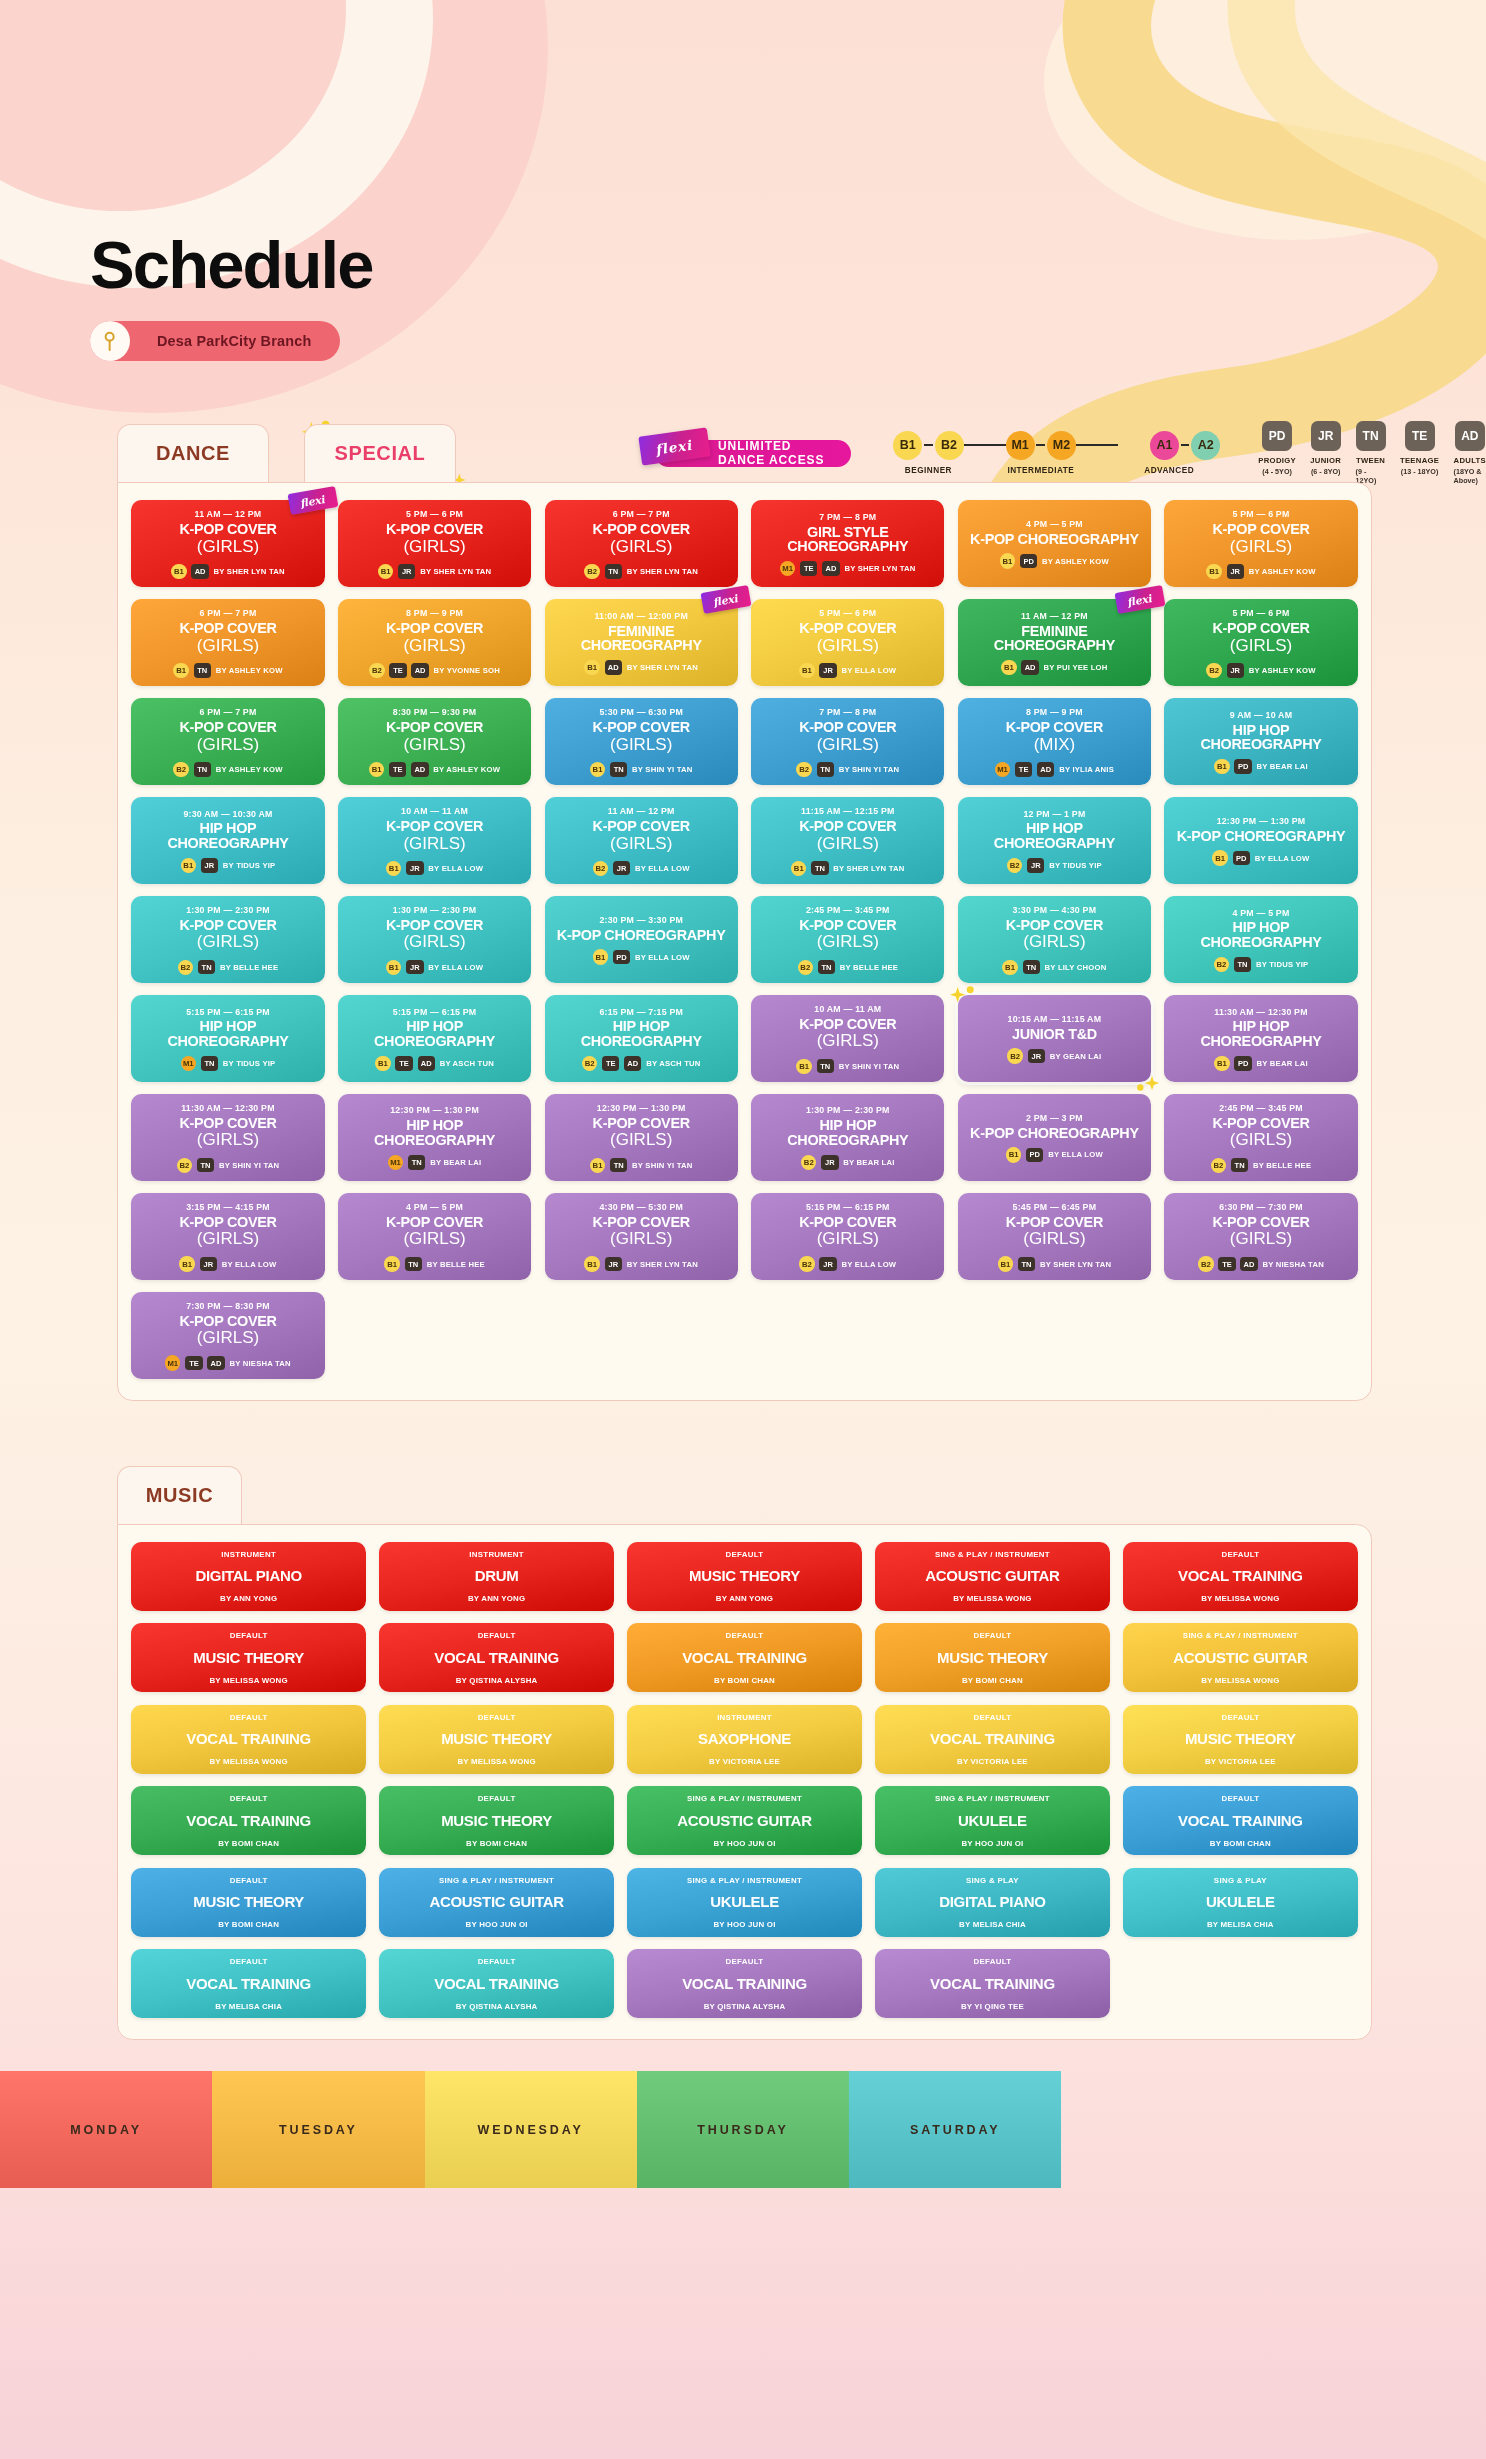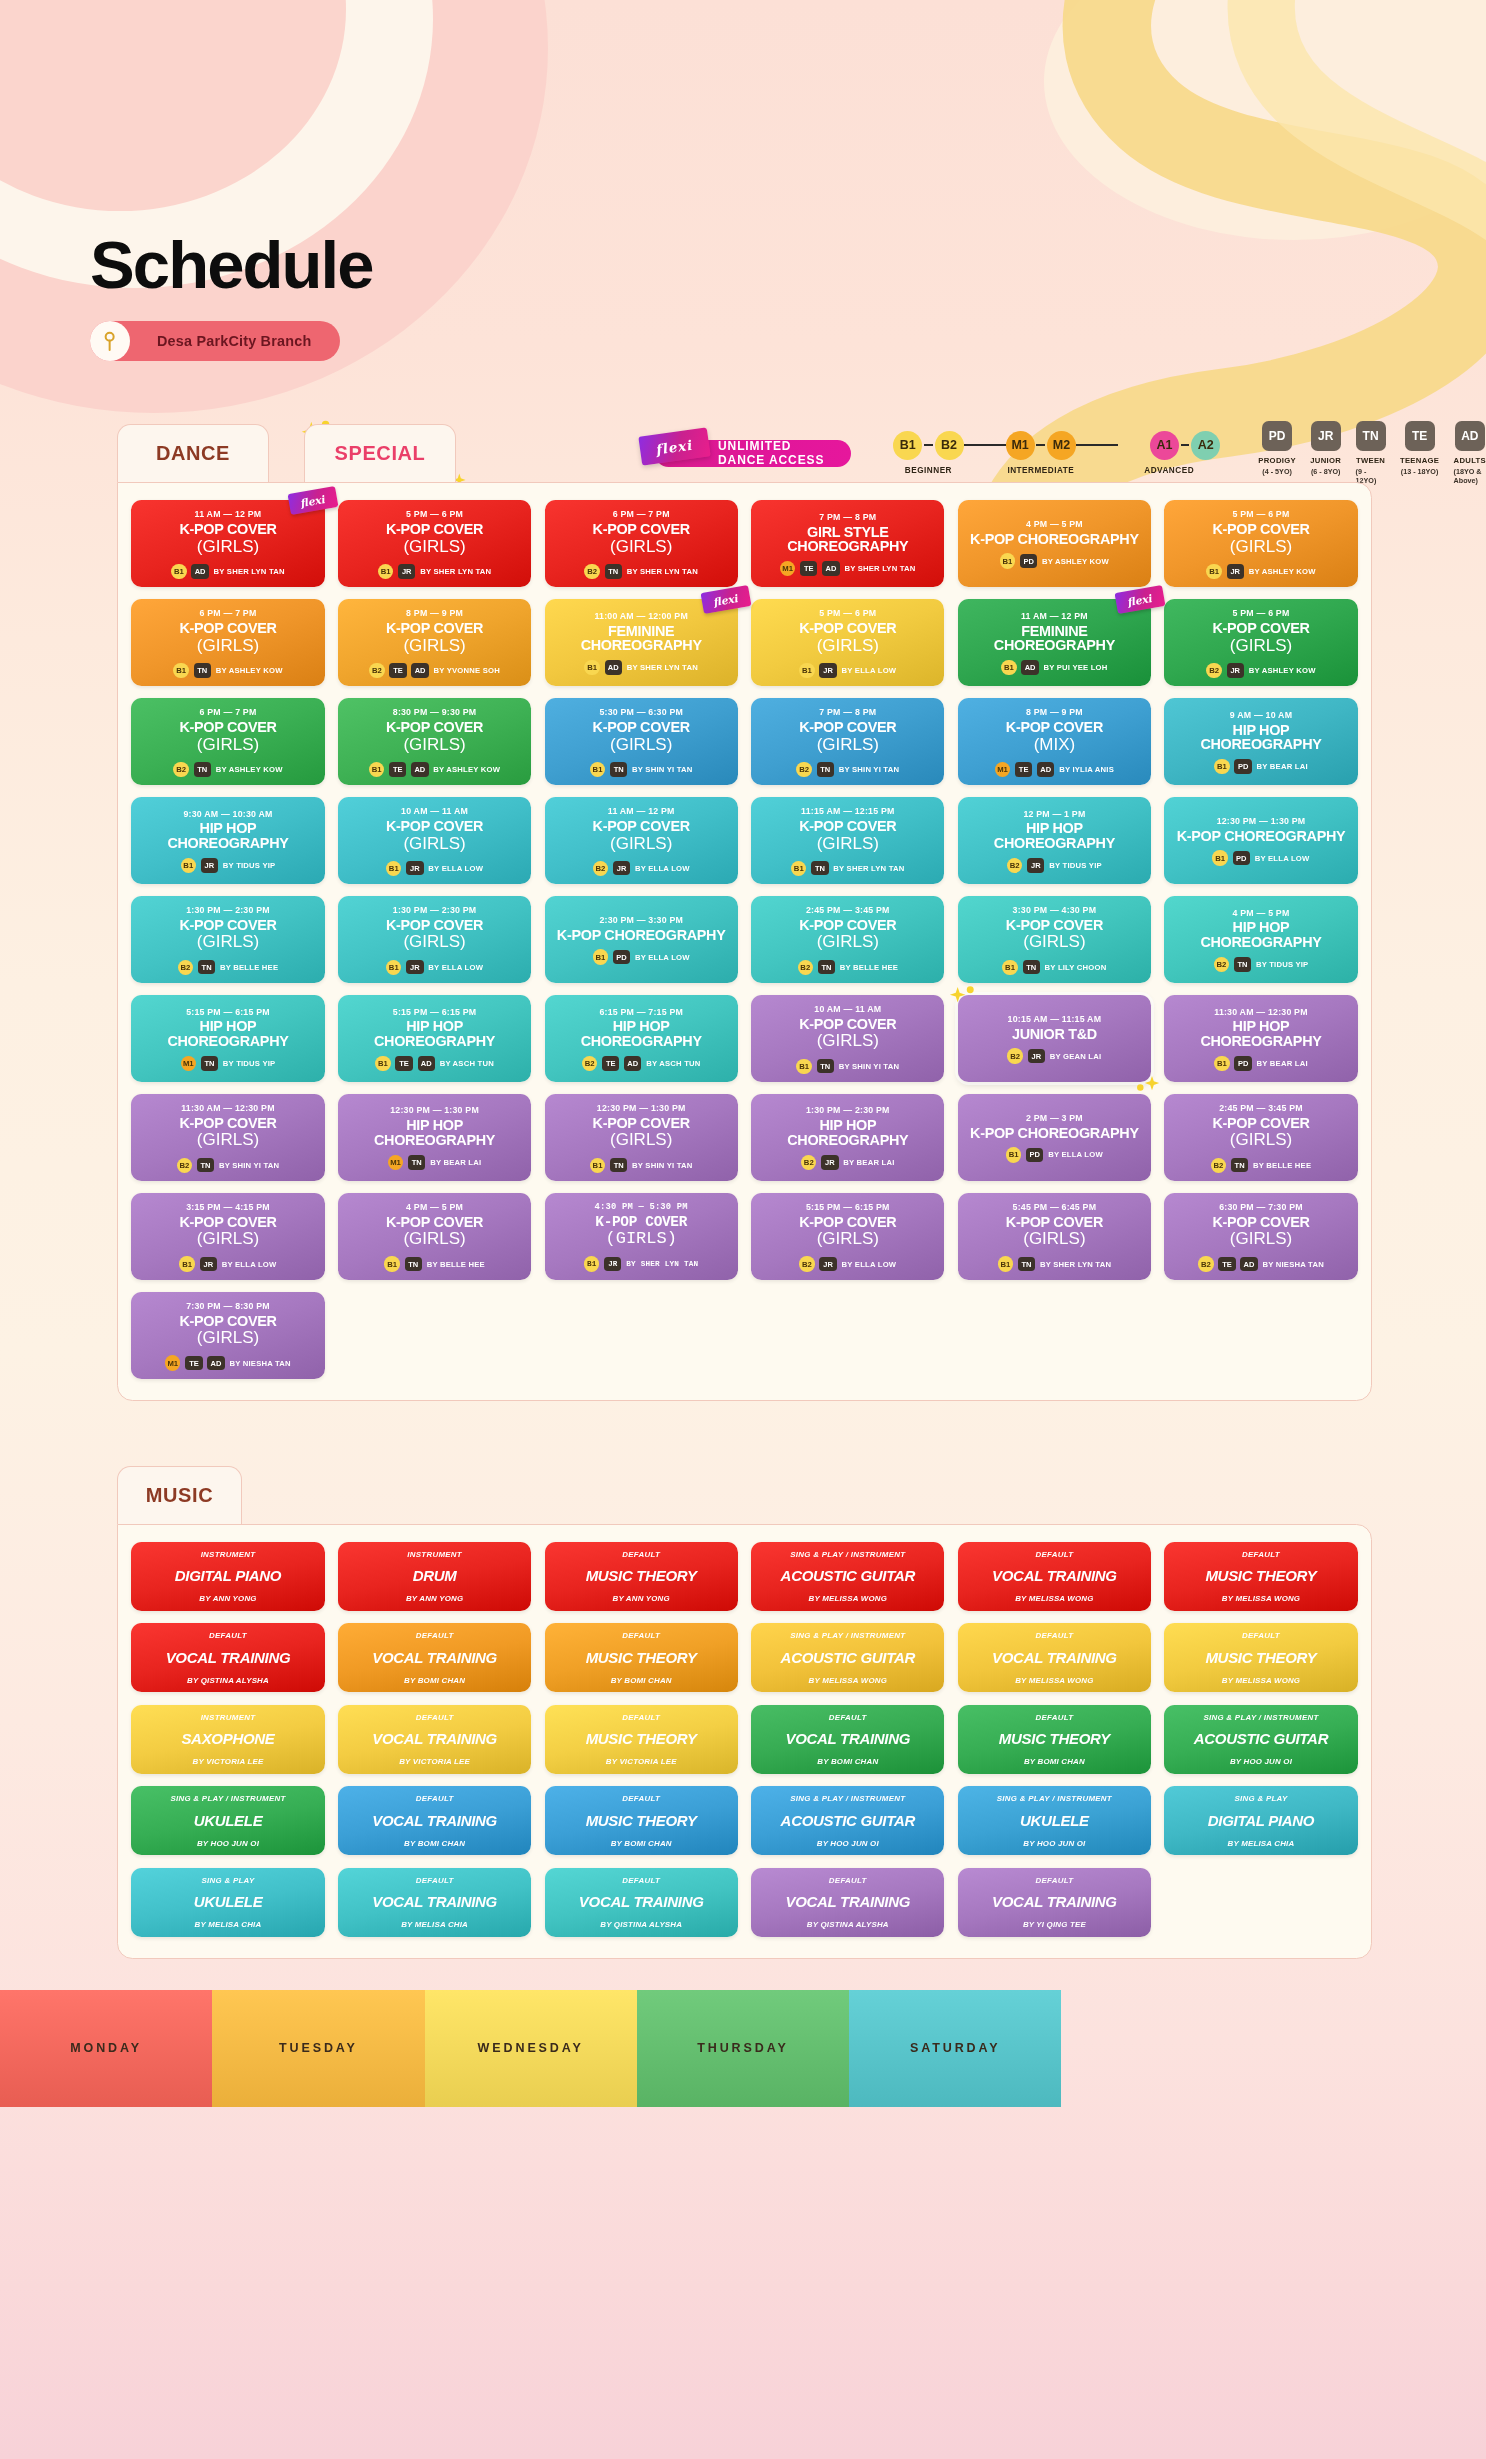--- a/index.html
+++ b/index.html
@@ -185,21 +185,21 @@
     font-family:"DejaVu Serif", serif; font-style:italic;
     font-weight:700; color:#fff; font-size:10.6px;
     box-shadow:0 1.9px 3.8px rgba(0,0,0,.2); z-index:5;
   }
   .glow { box-shadow:0 0 0 2.9px rgba(255,255,255,.55), 0 2.9px 7.7px rgba(0,0,0,.14); }
 
   
   .music-wrap { margin-top:65px; position:relative; }
   .mtabrow { margin:0 0 0 117px; display:flex; align-items:flex-end; }
   .tab.music { color:#8d3a24; width:125px; }
-  .mgrid { display:grid; grid-template-columns:repeat(6,1fr); gap:12.5px 13.4px;font-style:italic; }
+  .mgrid { display:grid; grid-template-columns:repeat(5,1fr); gap:12.5px 13.4px; }
   .mcard {
     border-radius:10.6px; min-height:69px; padding:7.7px 5.8px;
     display:flex; flex-direction:column; align-items:center; justify-content:space-between;
     text-align:center; color:#fff;
     box-shadow:0 1.9px 3.8px rgba(0,0,0,.08);
   }
   .mcard .kind { font-size:7.9px; font-weight:700; letter-spacing:0.3px; }
   .mcard .name { font-size:15px; font-weight:800; line-height:1.05; letter-spacing:-0.3px; }
   .mcard .by2 { font-size:7.9px; font-weight:700; letter-spacing:0.2px; }
 
@@ -766,21 +766,21 @@
         <div class="dcard" style="background: linear-gradient(160deg, rgb(182, 136, 208) 0%, rgb(166, 120, 192) 48%, rgb(144, 98, 170) 100%);">
           <div class="time">4 PM — 5 PM</div>
           <div class="cls">K-POP COVER</div>
           <div class="sub">(GIRLS)</div>
           <div class="meta">
             <span class="lv-badge lv-B">B1</span>
             <span class="ag-badge">TN</span>
             <span class="by">BY BELLE HEE</span>
           </div>
         </div>
-        <div class="dcard" style="background: linear-gradient(160deg, rgb(182, 136, 208) 0%, rgb(166, 120, 192) 48%, rgb(144, 98, 170) 100%); font-family: Liberation Mono, monospace;">
+        <div class="dcard" style="background: linear-gradient(160deg, rgb(182, 136, 208) 0%, rgb(166, 120, 192) 48%, rgb(144, 98, 170) 100%);">
           <div class="time">4:30 PM — 5:30 PM</div>
           <div class="cls">K-POP COVER</div>
           <div class="sub">(GIRLS)</div>
           <div class="meta">
             <span class="lv-badge lv-B">B1</span>
             <span class="ag-badge">JR</span>
             <span class="by">BY SHER LYN TAN</span>
           </div>
         </div>
         <div class="dcard" style="background: linear-gradient(160deg, rgb(182, 136, 208) 0%, rgb(166, 120, 192) 48%, rgb(144, 98, 170) 100%);">

